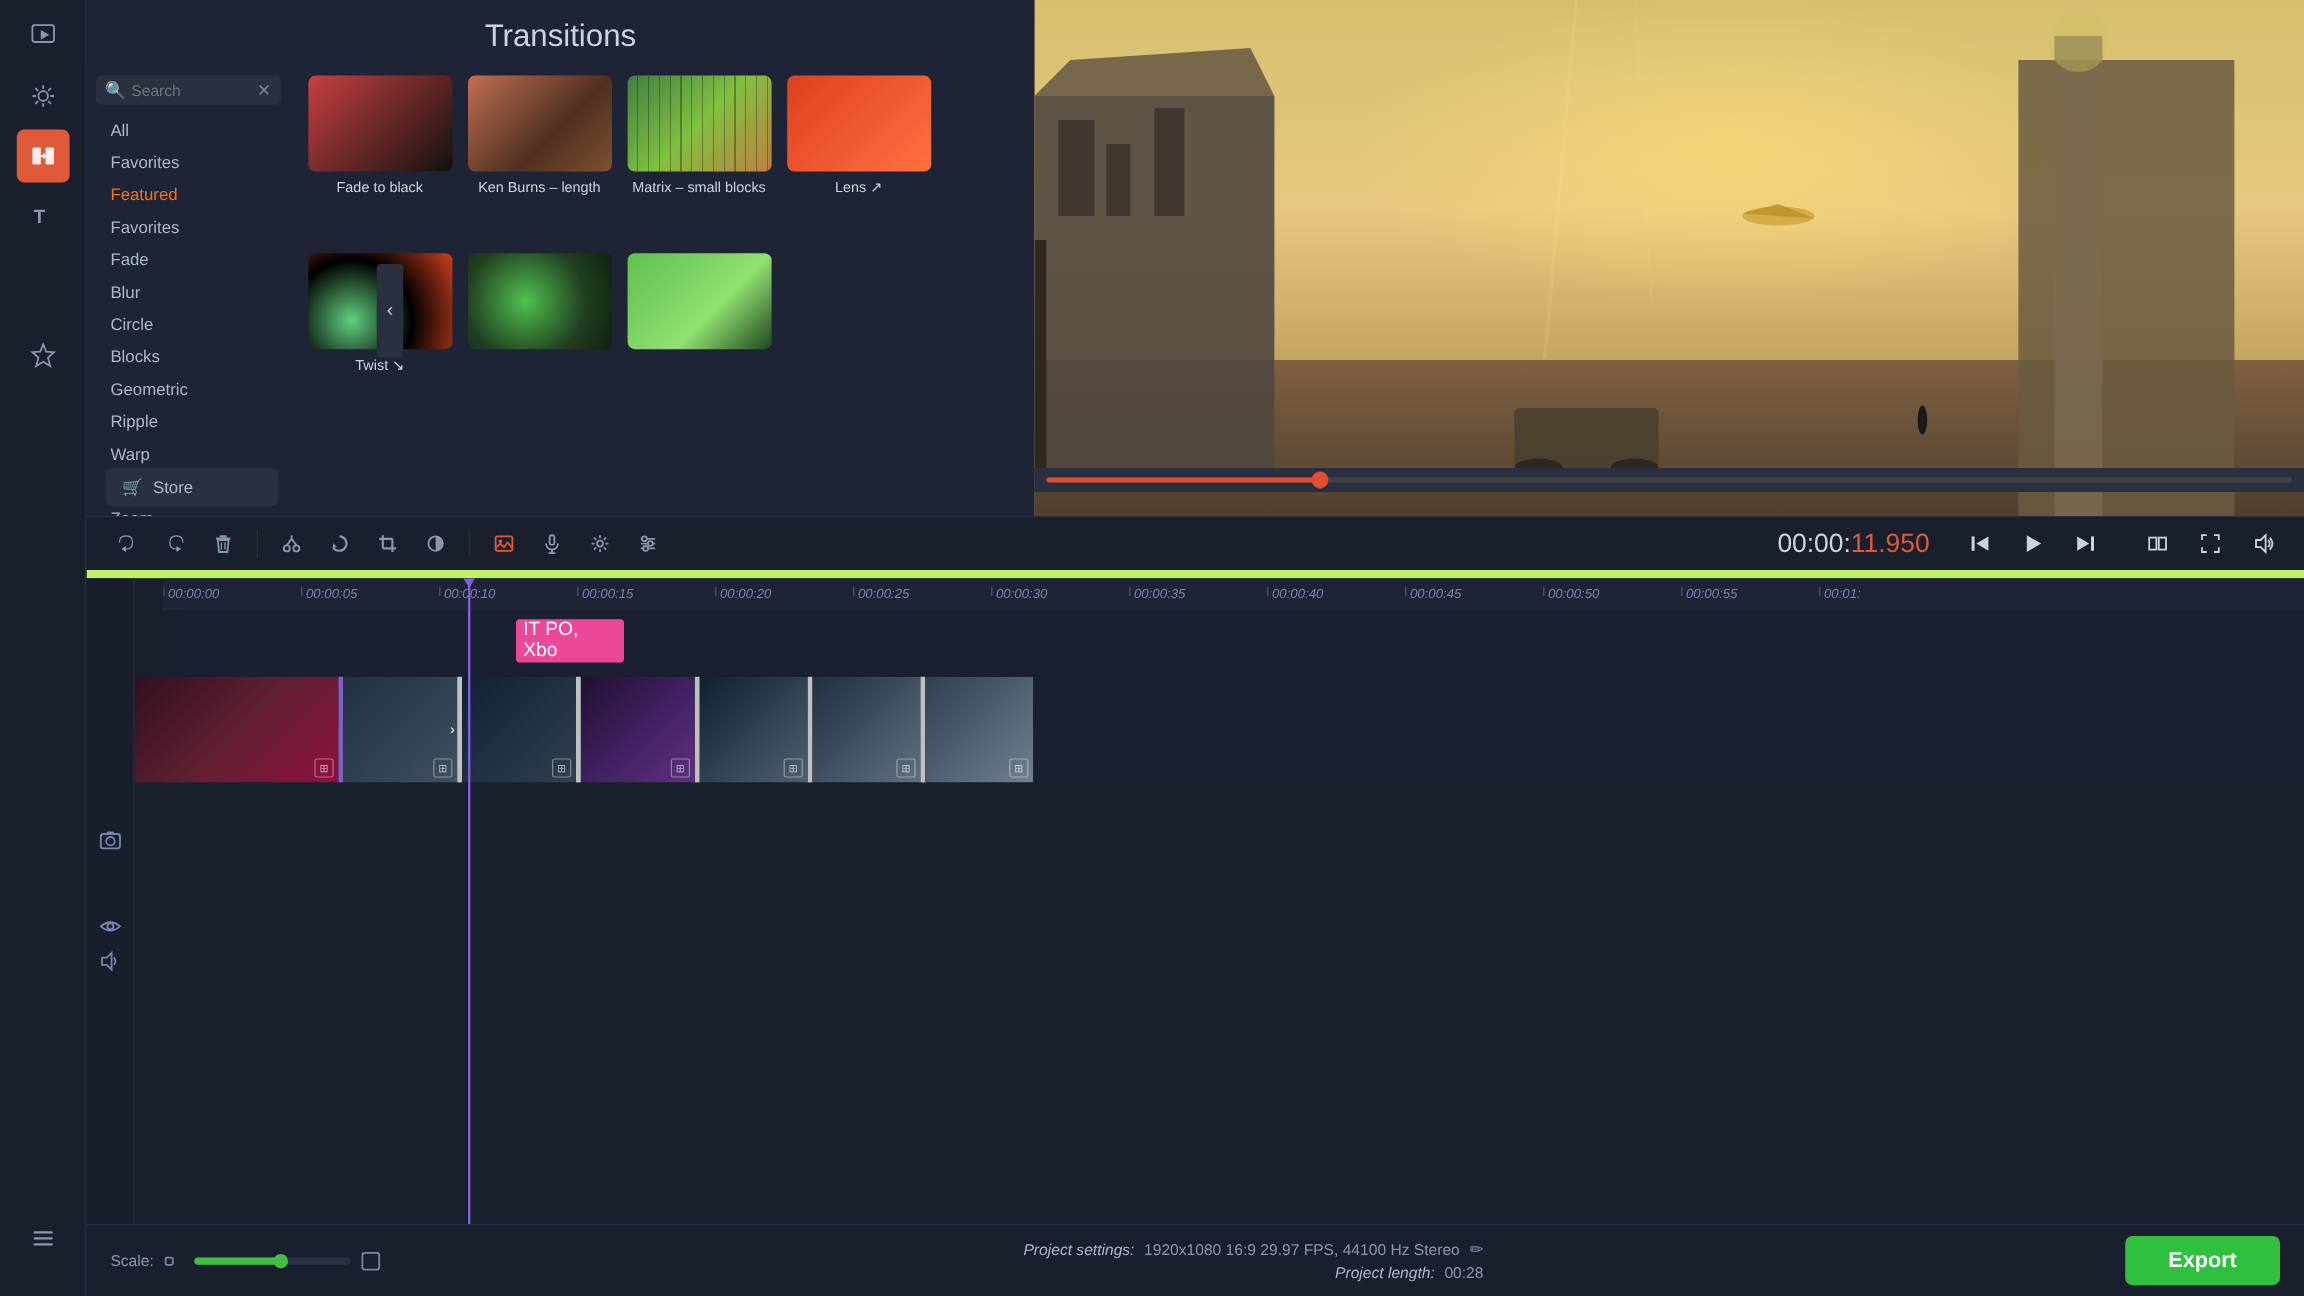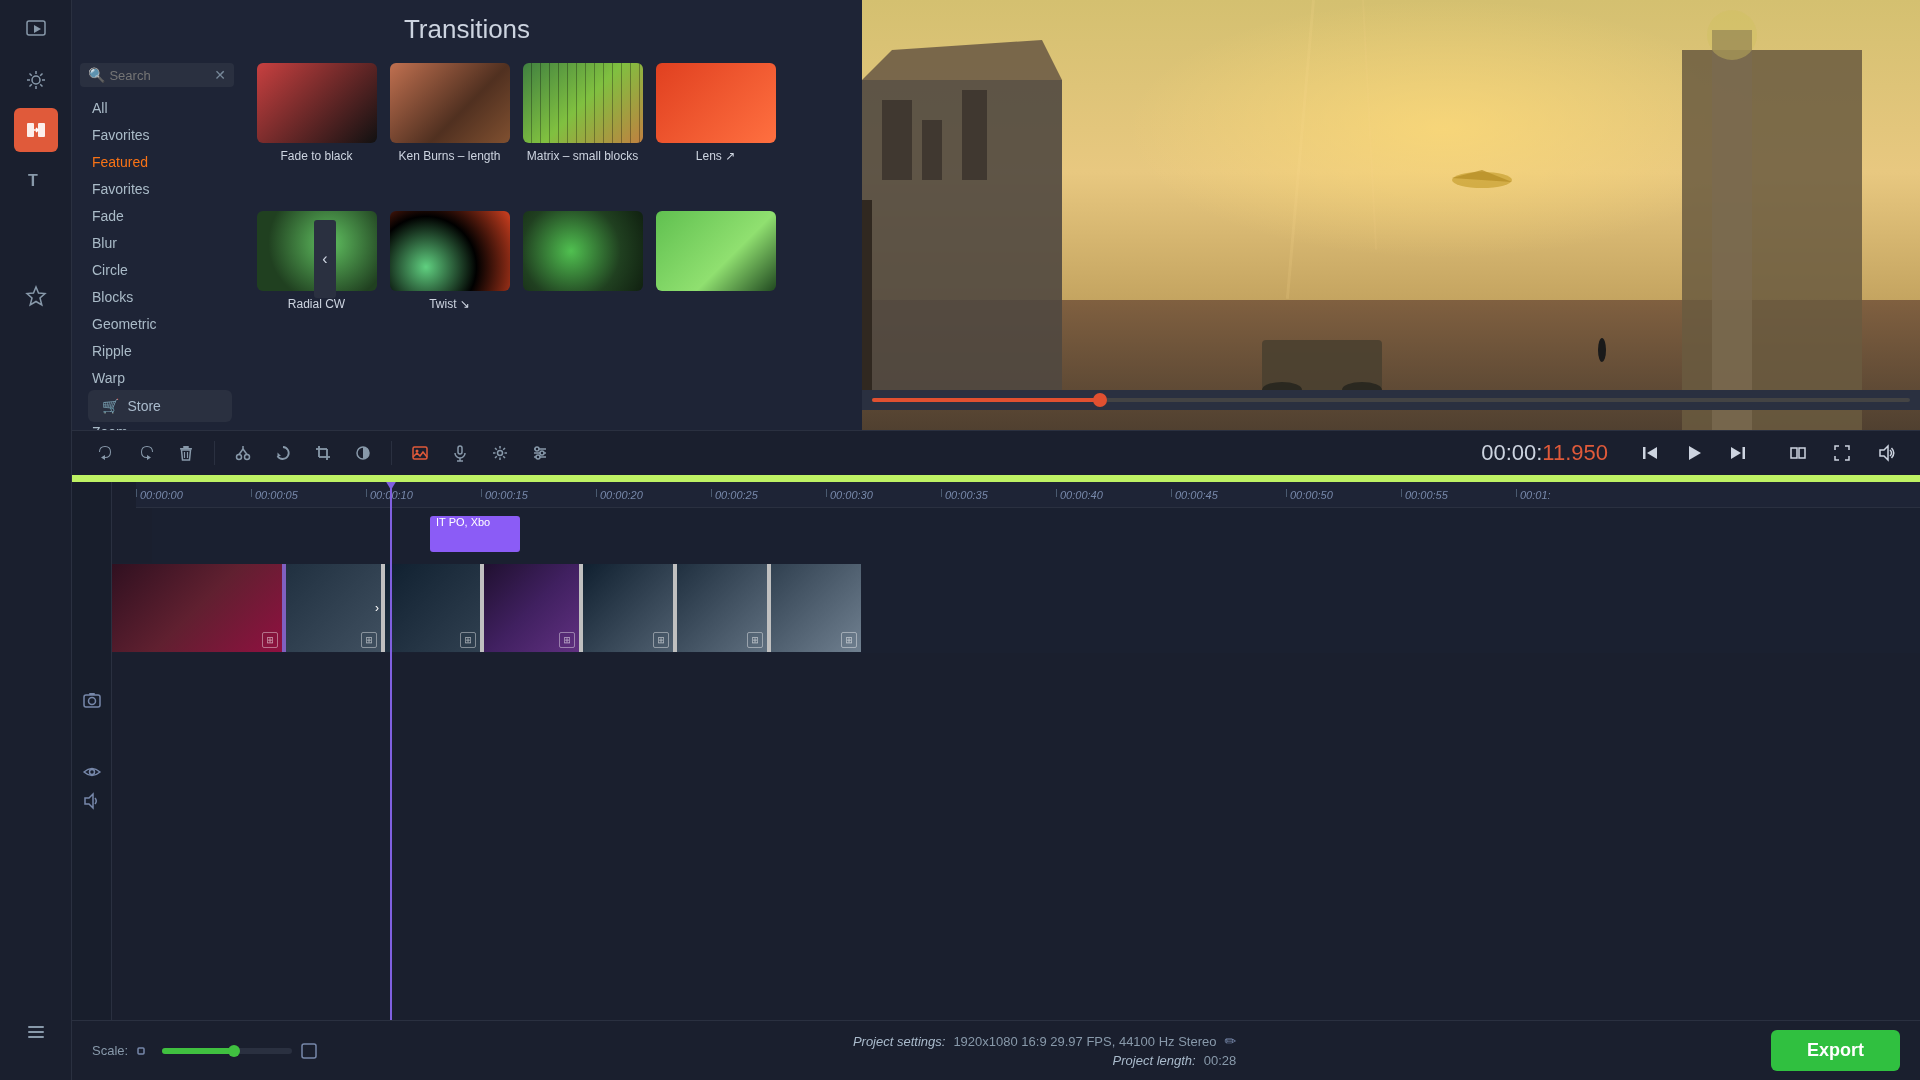--- a/index.html
+++ b/index.html
@@ -417,26 +417,26 @@
       right: 0;
       height: 55px;
       background: #1a2030;
     }
     .text-clip {
       position: absolute;
       left: 278px;
       top: 8px;
       width: 90px;
       height: 36px;
-      background: #8b5cf6;
+      background: #ec4899;
       border-radius: 3px;
       display: flex;
-      align-items: flex-start;
+      align-items: flex-end;
       padding: 0 6px;
-      font-size: 11px;
+      font-size: 16px;
       color: white;
       overflow: hidden;
     }
 
     
     .video-track {
       position: absolute;
       left: 0;
       top: 81px;
       right: 0;
@@ -628,24 +628,20 @@
           <div class="transition-thumb thumb-kenburns"></div>
           <div class="transition-label">Ken Burns – length</div>
         </div>
         <div class="transition-item">
           <div class="transition-thumb thumb-matrix"></div>
           <div class="transition-label">Matrix – small blocks</div>
         </div>
         <div class="transition-item">
           <div class="transition-thumb thumb-lens"></div>
           <div class="transition-label">Lens ↗</div>
-        </div>
-        <div class="transition-item">
-          <div class="transition-thumb thumb-radialcw"></div>
-          <div class="transition-label">Radial CW</div>
         </div>
         <div class="transition-item">
           <div class="transition-thumb thumb-twist"></div>
           <div class="transition-label">Twist ↘</div>
         </div>
         <div class="transition-item">
           <div class="transition-thumb thumb-item9"></div>
           <div class="transition-label"></div>
         </div>
         <div class="transition-item">

